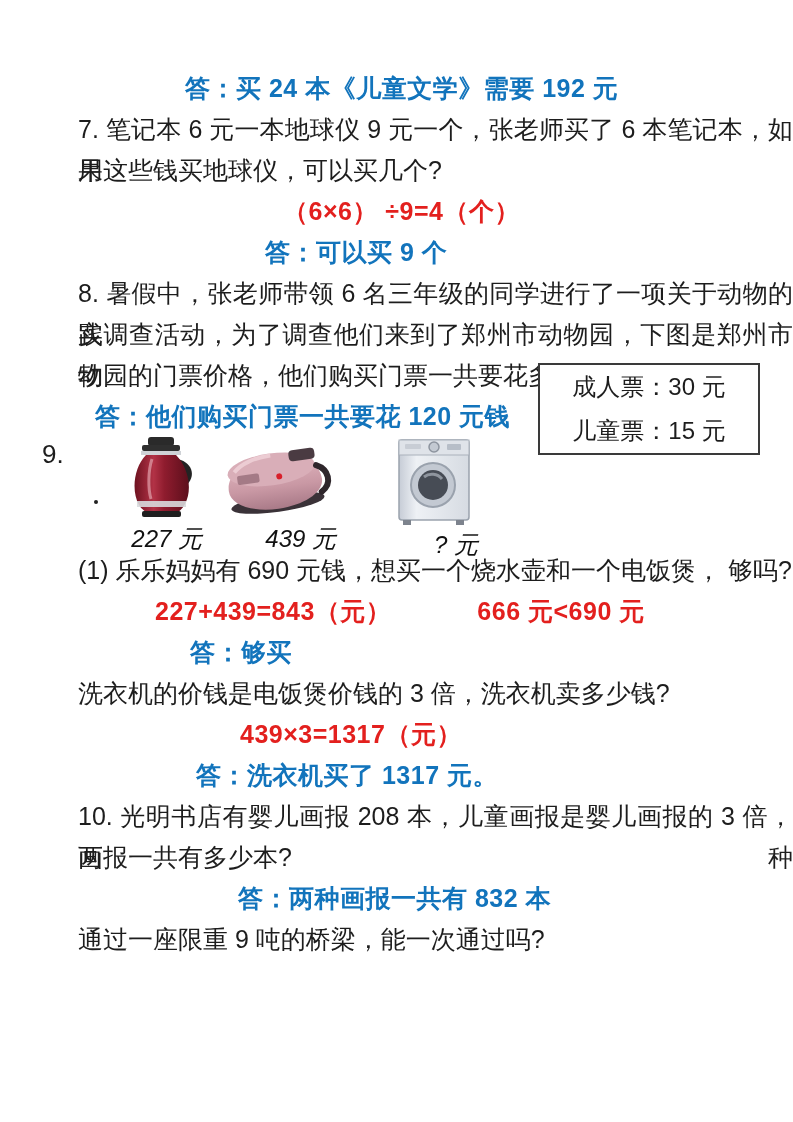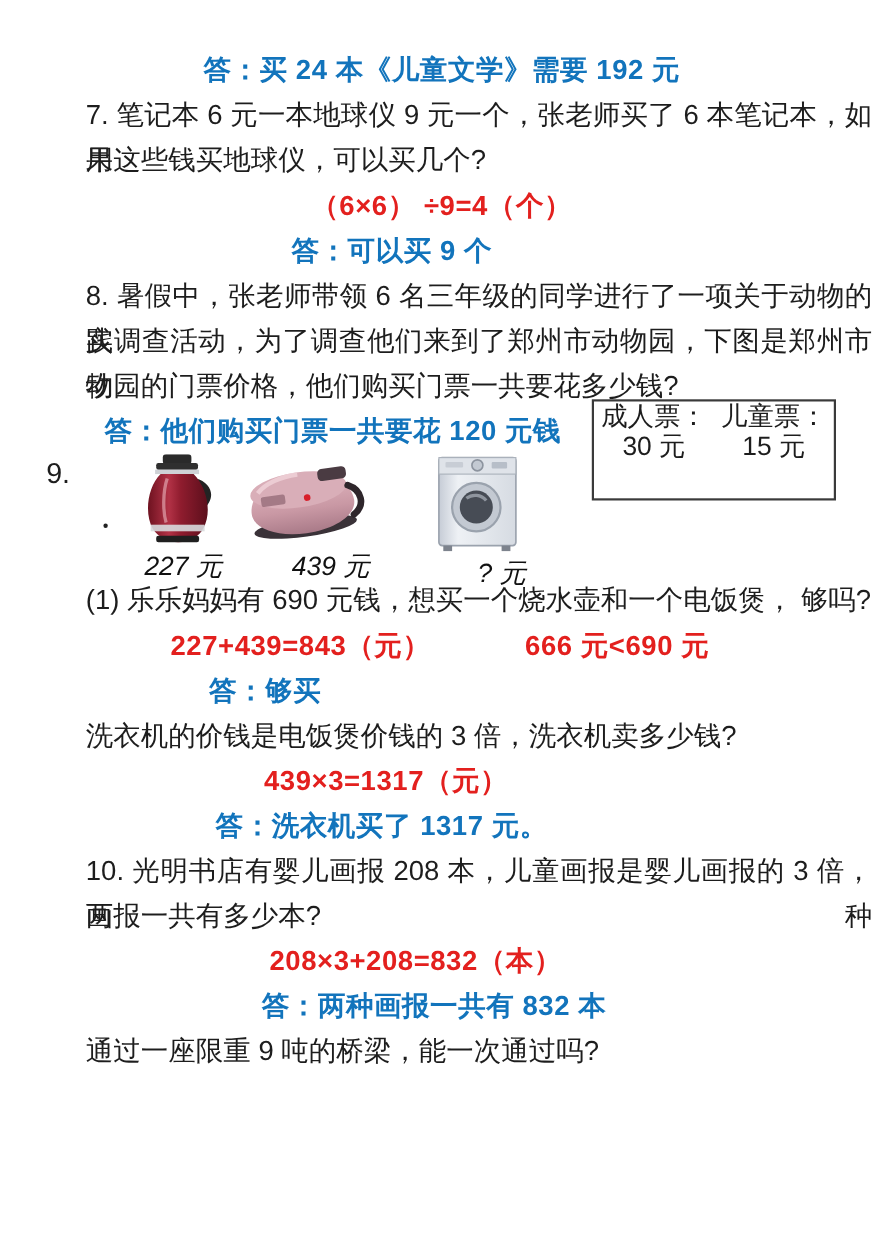--- a/index.html
+++ b/index.html
@@ -3,21 +3,21 @@
 <meta charset="utf-8">
 <style>
   html,body{margin:0;padding:0;background:#ffffff;}
   .page{
     position:relative;
     width:793px;height:1122px;
     background:#ffffff;
     font-family:"Liberation Sans","DejaVu Sans",sans-serif;
     overflow:hidden;
     box-sizing:border-box;
-    padding:44px 36px 0 42px;
+    padding:68px 36px 0 42px;
   }
   .line{
     width:715px;
     height:41px;
     line-height:41px;
     white-space:nowrap;
     box-sizing:border-box;
   }
   .t{ color:#1d1d1d; font-size:25px;margin-left:36px; }
   .just{ text-align:justify; text-align-last:justify; white-space:normal; }
@@ -36,21 +36,21 @@
   .ml-eq10{ padding-left:203px; }
   .ml-ans10{ padding-left:196px; }
 
   .pricebox{
     position:absolute;
     left:538px; top:363px;
     width:222px; height:92px;
     border:2px solid #3a3a3a;
     box-sizing:border-box;
     background:#fff;
-    display:flex; flex-direction:row; justify-content:space-around;
+    display:flex; flex-direction:column; justify-content:space-around;
     text-align:center;
   }
   .pricebox div{ color:#1d1d1d; font-size:24px; line-height:28px; }
 
   .row9{
     position:relative;
     width:715px; height:113px;
     display:flex; align-items:flex-start;
   }
   .row9 .num{ color:#1d1d1d; font-size:26px; line-height:34px; width:48px; flex:none; }
@@ -159,18 +159,17 @@
   <div class="line t">(1) 乐乐妈妈有 690 元钱，想买一个烧水壶和一个电饭煲， 够吗?</div>
   <div class="line red ml-eq9a"><span>227+439=843（元）</span><span class="gap9a"></span><span>666 元&lt;690 元</span></div>
   <div class="line blue ml-ans9a">答：够买</div>
 
   <div class="line t">洗衣机的价钱是电饭煲价钱的 3 倍，洗衣机卖多少钱?</div>
   <div class="line red ml-eq9b">439×3=1317（元）</div>
   <div class="line blue ml-ans9b">答：洗衣机买了 1317 元。</div>
 
   <div class="line t just">10. 光明书店有婴儿画报 208 本，儿童画报是婴儿画报的 3 倍，两种</div>
   <div class="line t">画报一共有多少本?</div>
-  <div class="line red ml-eq10">208×3+208=832（本）</div>
   <div class="line blue ml-ans10">答：两种画报一共有 832 本</div>
 
   <div class="line t">通过一座限重 9 吨的桥梁，能一次通过吗?</div>
 
 </div>
 
 </body></html>

